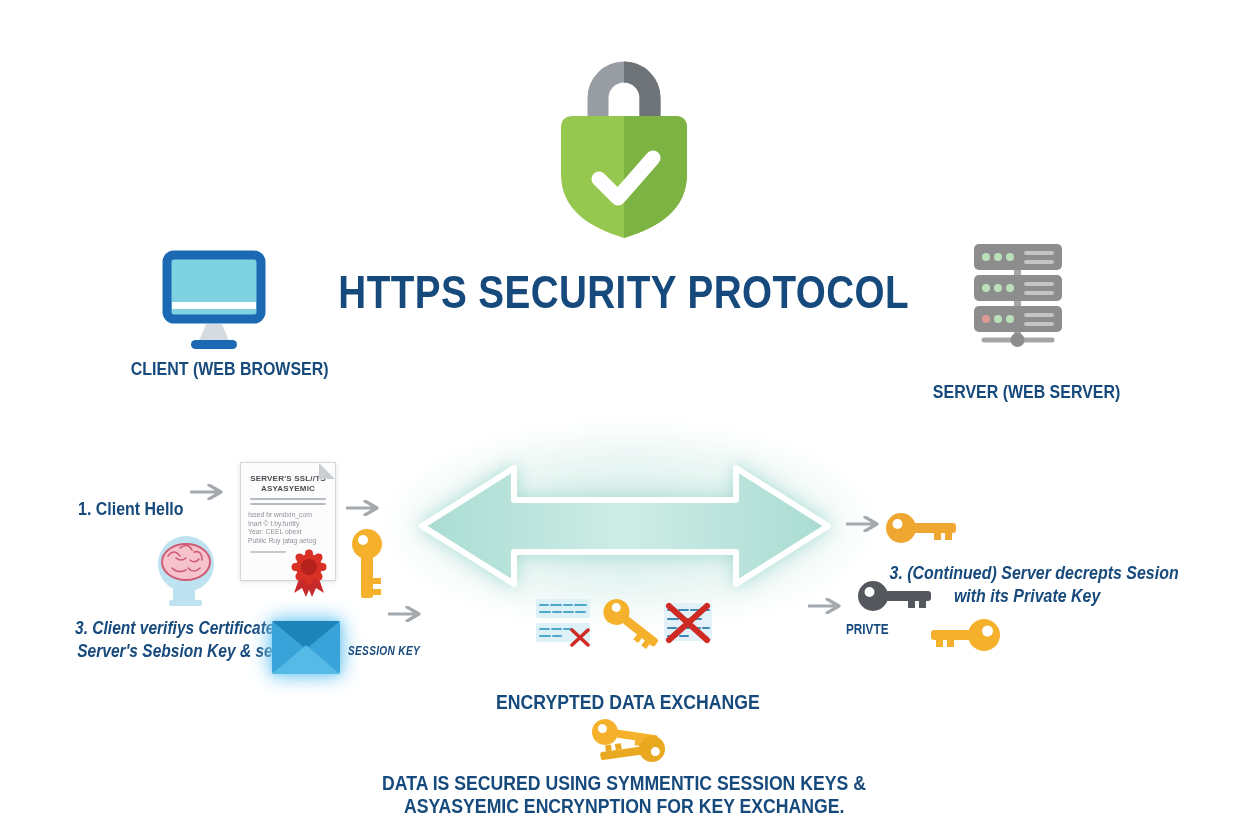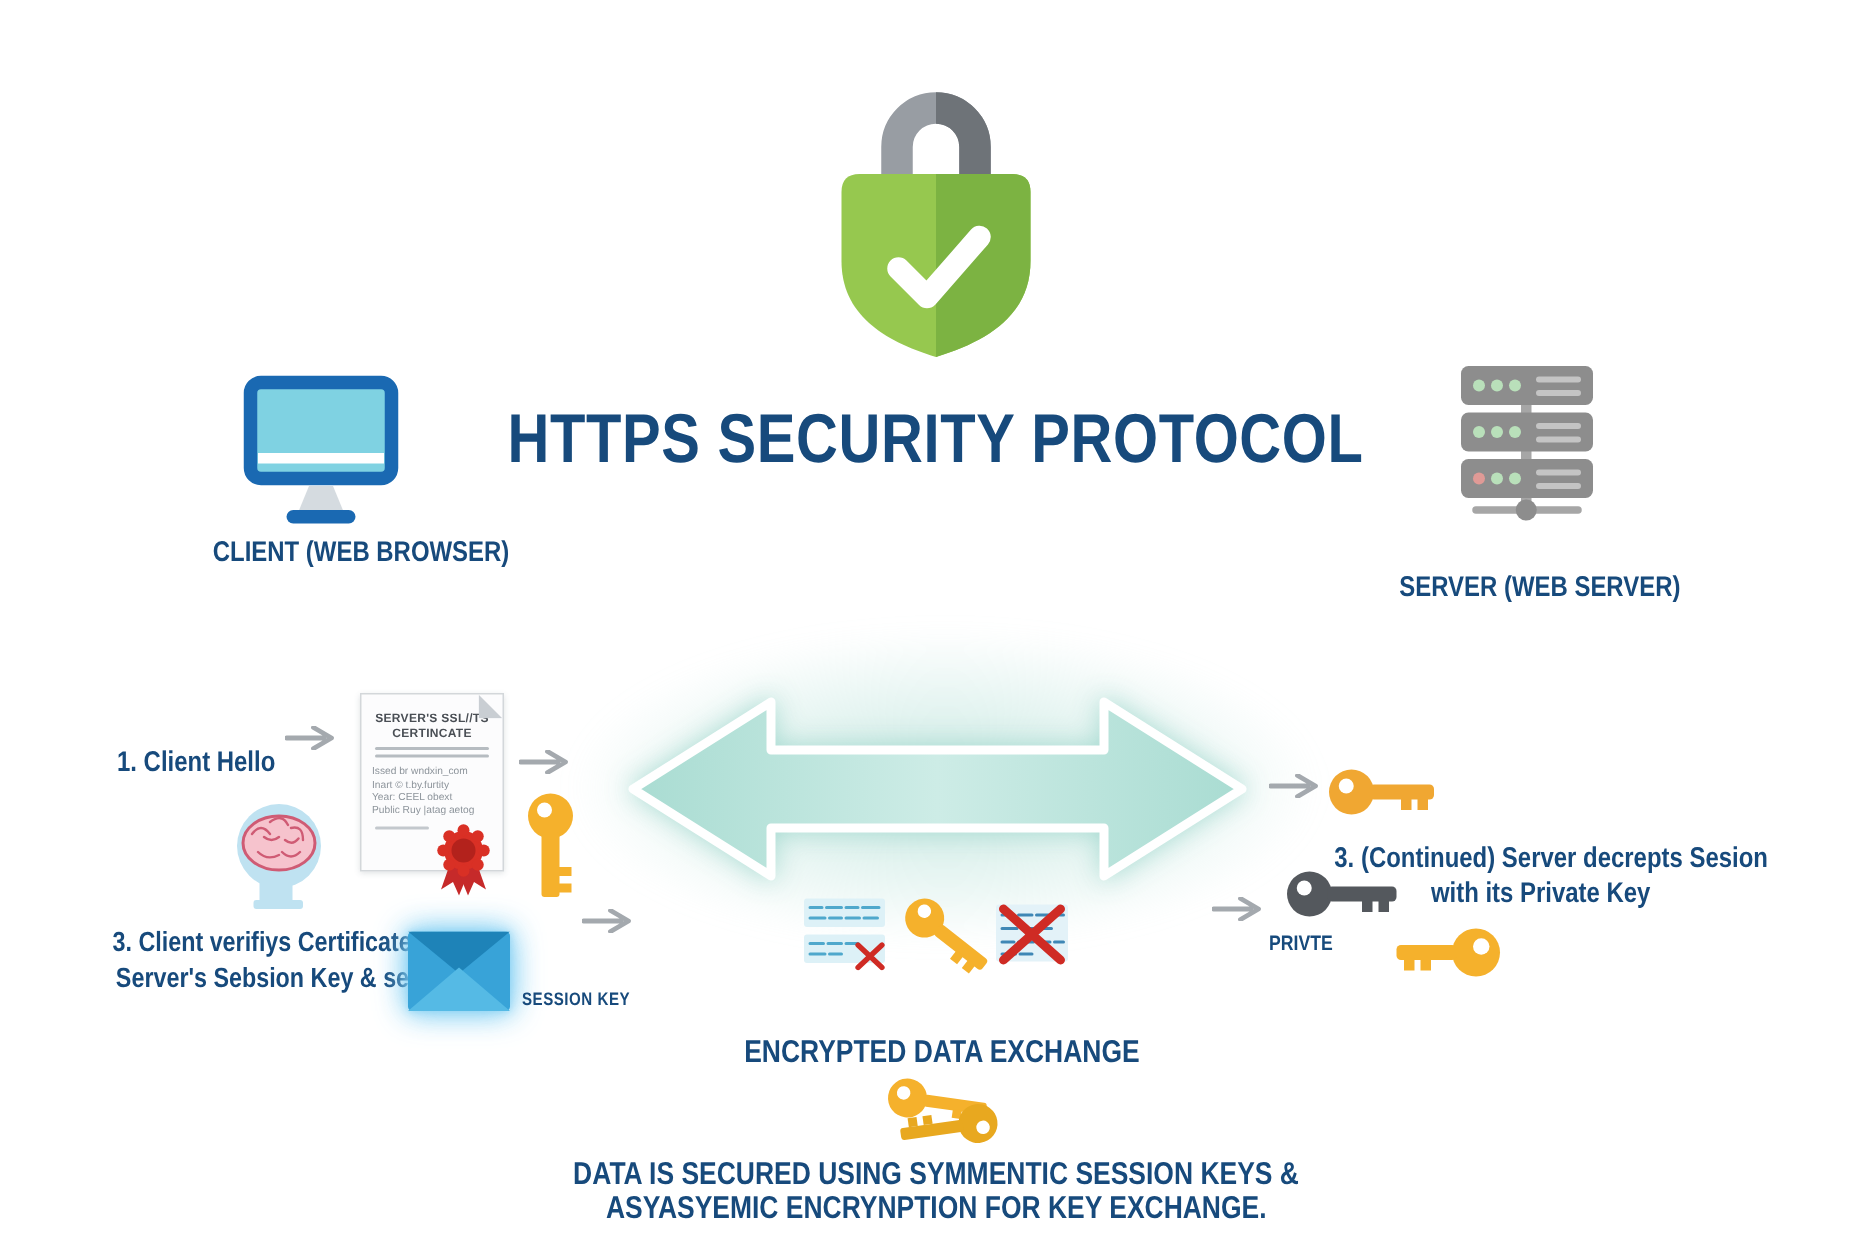--- a/index.html
+++ b/index.html
@@ -16,21 +16,21 @@
   .navy{color:var(--navy);font-weight:700;}
   .cx-c{display:inline-block;transform:scaleX(.84);transform-origin:50% 50%;white-space:nowrap;}
   .cx-l{display:inline-block;transform:scaleX(.84);transform-origin:0 50%;white-space:nowrap;}
   .center{text-align:center;}
   .glow-teal{background:radial-gradient(closest-side,rgba(172,221,211,.65),rgba(172,221,211,0));filter:blur(8px);}
   .big-arrow-svg{filter:drop-shadow(0 0 9px rgba(160,215,205,.9));}
   .env-glow{filter:drop-shadow(0 0 10px rgba(125,205,242,.95)) drop-shadow(0 0 3px rgba(125,205,242,.8));}
   .title-text{font-size:46px;line-height:56px;letter-spacing:.5px;}
   .sect-label{font-size:19px;}
   .step-text{font-size:19px;}
-  .line-block{display:block;text-align:center;line-height:21.5px;}
+  .line-block{display:block;text-align:center;line-height:21.5px;font-style:italic;}
   .cert{background:#fcfcfd;border:1px solid #d3d7da;box-shadow:0 1px 4px rgba(70,90,100,.18);}
   .cert-fold{position:absolute;right:0;top:0;width:16px;height:16px;background:#c9ced3;clip-path:polygon(0 0,0 100%,100% 100%);}
   .cert-title{margin-top:11px;font-size:8px;font-weight:700;color:#4a4f55;text-align:center;line-height:10px;letter-spacing:.2px;}
   .cert-rule{height:2px;background:#b6bcc1;margin:4px 9px 0 9px;border-radius:1px;}
   .cert-rule.short{margin-top:3px;}
   .cert-body{margin-top:6px;padding:0 7px;font-size:6.8px;color:#8d949b;line-height:8.6px;}
   .cert-rule.bottom{width:38%;margin-top:6px;background:#c3c8cd;}
   .footer-line{display:block;text-align:center;line-height:22.5px;font-size:21px;}
 </style>
 </head>
@@ -56,21 +56,21 @@
   <div class="abs center" style="left:0;top:264px;width:1248px;">
     <span class="title-text navy cx-c">HTTPS SECURITY PROTOCOL</span>
   </div>
 
   <svg class="abs" style="left:162px;top:250px;" width="104" height="100" viewBox="0 0 104 100">
     <rect x="5" y="5" width="94" height="64" rx="7" fill="var(--screen-blue)" stroke="var(--monitor-blue)" stroke-width="9"></rect>
     <rect x="10" y="52" width="84" height="7" fill="#ffffff"></rect>
     <path d="M44 74 L60 74 L67 91 L37 91 Z" fill="#d5dbe0"></path>
     <rect x="29" y="90" width="46" height="9" rx="4.5" fill="var(--monitor-blue)"></rect>
   </svg>
-  <div class="abs center" style="left:123px;top:358px;width:205px;text-align:right;">
+  <div class="abs center" style="left:112px;top:358px;width:205px;text-align:right;">
     <span class="sect-label navy cx-c">CLIENT (WEB BROWSER)</span>
   </div>
 
   <svg class="abs" style="left:970px;top:244px;" width="95" height="104" viewBox="0 0 95 104">
     <rect x="44" y="4" width="7" height="90" fill="#a6a6a6"></rect>
     <path d="M14 96 H82" stroke="#a6a6a6" stroke-width="5" stroke-linecap="round"></path>
     <circle cx="47.5" cy="96" r="7" fill="var(--server-gray)"></circle>
     <rect x="4" y="0" width="88" height="26" rx="5" fill="var(--server-gray)"></rect>
     <rect x="4" y="31" width="88" height="26" rx="5" fill="var(--server-gray)"></rect>
     <rect x="4" y="62" width="88" height="26" rx="5" fill="var(--server-gray)"></rect>
@@ -104,21 +104,21 @@
     <rect x="27" y="54" width="22" height="17" fill="#bfe2f1"></rect>
     <rect x="23" y="70" width="33" height="6" rx="2" fill="#bfe2f1"></rect>
     <ellipse cx="40" cy="32" rx="24" ry="18" fill="#f6c3cd" stroke="#cf5b74" stroke-width="2"></ellipse>
     <path d="M22 26 q6 -8 12 0 M34 18 q8 -6 12 2 M48 22 q8 -2 8 8 M26 38 q6 6 14 2 M42 38 q6 6 12 0 M30 28 q5 4 10 0 M44 30 q5 4 9 -1" fill="none" stroke="#cf5b74" stroke-width="1.6" stroke-linecap="round"></path>
   </svg>
 
   <div class="abs cert" style="left:240px;top:462px;width:96px;height:119px;">
     <div class="cert-fold"></div>
     <div class="cert-title">
       <span style="display:block;">SERVER'S SSL//TS</span>
-      <span style="display:block;">CERTINCATE</span>
+      <span style="display:block;">ASYASYEMIC</span>
     </div>
     <div class="cert-rule"></div>
     <div class="cert-rule short"></div>
     <div class="cert-body">
       <span style="display:block;">Issed br wndxin_com</span>
       <span style="display:block;">Inart © t.by.furtity</span>
       <span style="display:block;">Year: CEEL obext</span>
       <span style="display:block;">Public Ruy |atag aetog</span>
     </div>
     <div class="cert-rule bottom"></div>
@@ -202,21 +202,21 @@
   <div class="abs" style="left:56px;top:617px;width:214px;">
     <div class="line-block"><span class="navy cx-c" style="font-size:18.5px;">3. Client verifiys Certificate</span></div>
     <div class="line-block"><span class="navy cx-c" style="font-size:18.5px;">Server's Sebsion Key &amp; sends</span></div>
   </div>
 
   <svg class="abs env-glow" style="left:272px;top:621px;" width="68" height="54" viewBox="0 0 68 54">
     <rect x="0" y="0" width="68" height="53" rx="3" fill="var(--envelope-blue)"></rect>
     <path d="M0 0 L34 28 L68 0 Z" fill="#1e83b8"></path>
     <path d="M0 53 L34 24 L68 53 Z" fill="#55bae5"></path>
   </svg>
-  <div class="abs" style="left:348px;top:657px;">
+  <div class="abs" style="left:348px;top:641px;font-style:italic;">
     <span class="navy cx-l" style="font-size:12px;letter-spacing:.4px;">SESSION KEY</span>
   </div>
 
   <svg class="abs" style="left:536px;top:597px;" width="56" height="50" viewBox="0 0 56 50">
     <rect x="0" y="2" width="54" height="19" rx="2" fill="#ddf1f7"></rect>
     <rect x="0" y="26" width="54" height="19" rx="2" fill="#ddf1f7"></rect>
     <path d="M4 8 h8 M15 8 h10 M28 8 h8 M39 8 h11 M4 15 h10 M17 15 h8 M28 15 h9 M40 15 h9" stroke="#4fa8cc" stroke-width="2" stroke-linecap="round"></path>
     <path d="M4 32 h9 M16 32 h9 M28 32 h8 M4 39 h10 M17 39 h8" stroke="#4fa8cc" stroke-width="2" stroke-linecap="round"></path>
     <path d="M36 33 L52 48 M52 33 L36 48" stroke="var(--red)" stroke-width="3.5" stroke-linecap="round"></path>
   </svg>

